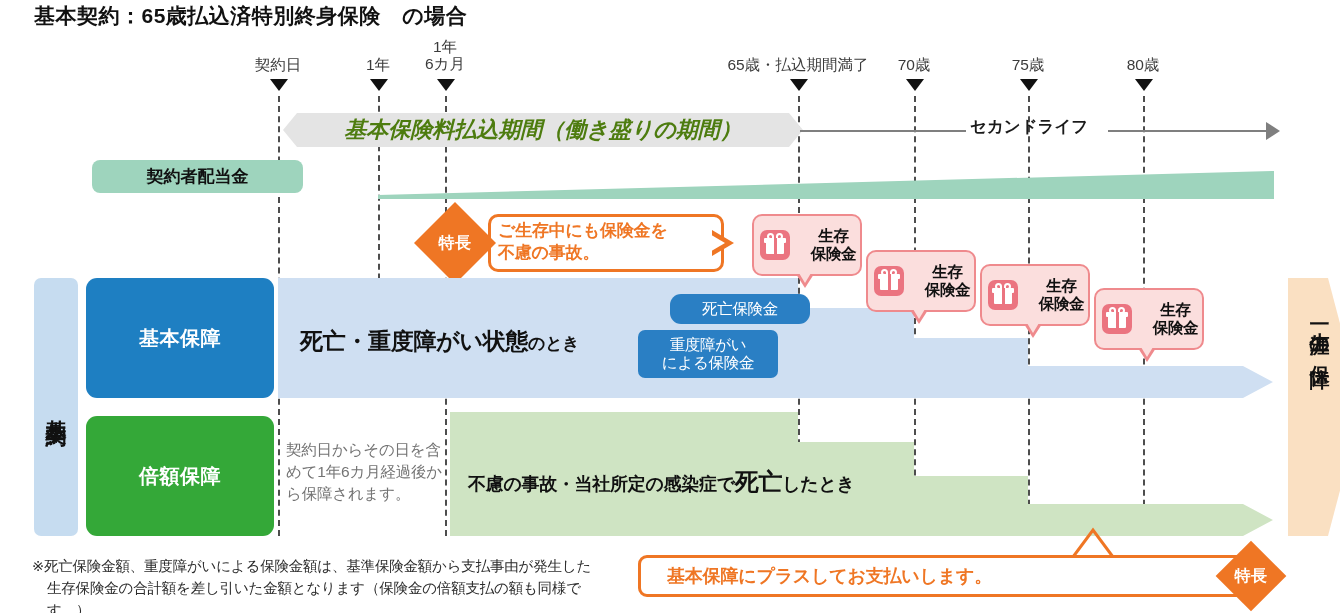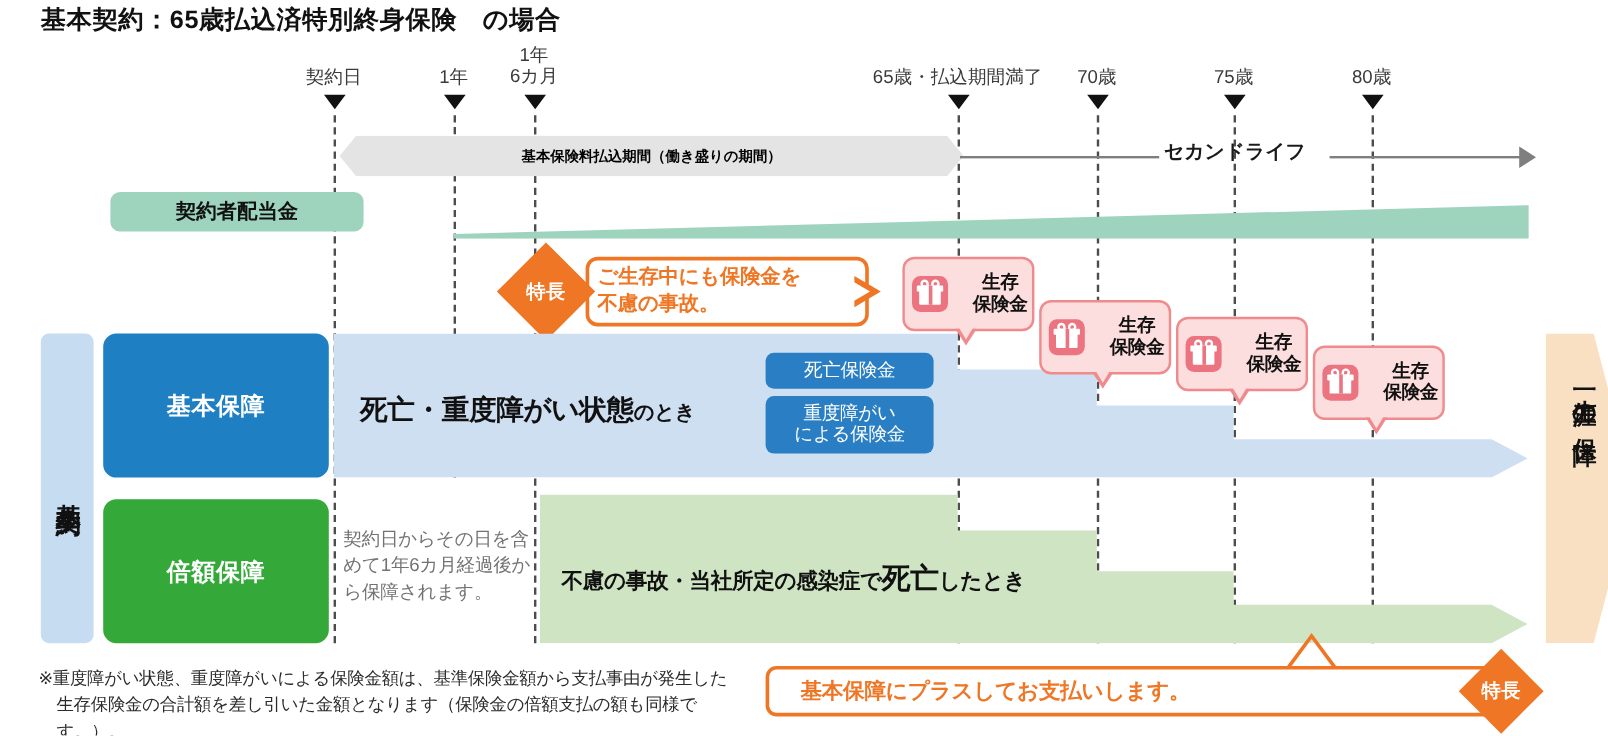--- a/index.html
+++ b/index.html
@@ -37,21 +37,21 @@
     width: 0; border-left: 2px dashed #4d4d4d;
   }
 
   
   #pay-bar {
     left: 253px; top: 113px; width: 520px; height: 34px;
     background: #e4e4e4;
     clip-path: polygon(0 50%, 14px 0, calc(100% - 14px) 0, 100% 50%, calc(100% - 14px) 100%, 14px 100%);
     display: flex; align-items: center; justify-content: center;
   }
-  #pay-bar span { font-size: 12px; font-weight: bold; color: #000000; white-space: nowrap; }
+  #pay-bar span { font-size: 22px; font-weight: bold; color: #4d7c0f; white-space: nowrap; font-style: italic; }
 
   
   #second-life { left: 770px; top: 114px; width: 480px; height: 34px; }
   .sl-line { position: absolute; top: 16px; height: 2px; background: #7f7f7f; }
   #sl-text {
     position: absolute; left: 170px; top: 2px;
     font-size: 16.5px; font-weight: bold; color: #1a1a1a; white-space: nowrap;
   }
   #sl-head {
     position: absolute; right: 0; top: 8px;
@@ -176,21 +176,21 @@
     font-size: 23px; font-weight: bold; color: #111; white-space: nowrap;
     letter-spacing: -.3px;
   }
   #blue-main-text .sm { font-size: 17px; }
   .blue-sub {
     background: #2a7fc4; border-radius: 7px; color: #fff;
     font-size: 15.5px; font-weight: normal; text-align: center;
     display: flex; align-items: center; justify-content: center;
     line-height: 1.14; letter-spacing: -.3px;
   }
-  #blue-sub-1 { left: 608px; top: 294px; width: 140px; height: 30px; }
+  #blue-sub-1 { left: 640px; top: 294px; width: 140px; height: 30px; border-radius: 11px; }
   #blue-sub-2 { left: 608px; top: 330px; width: 140px; height: 48px; }
 
   
   #green-band { left: 420px; top: 412px; width: 823px; height: 124px; }
   #green-note {
     left: 256px; top: 439px; width: 156px;
     font-size: 15.5px; color: #737373; line-height: 1.42; letter-spacing: -.2px;
   }
   #green-main-text {
     left: 438px; top: 466px;
@@ -418,17 +418,17 @@
   <div class="abs" id="feat-bot">
     <div id="feat-bot-box">
       <span id="feat-bot-text">基本保障にプラスしてお支払いします。</span>
     </div>
   </div>
   <div class="abs diamond" id="feat-bot-diamond">
     <span>特長</span>
   </div>
 
   <div class="abs" id="footnote">
-    <span>※重度障がい状態、重度障がいによる保険金額は、基準保険金額から支払事由が発生した</span>
+    <span>※死亡保険金額、重度障がいによる保険金額は、基準保険金額から支払事由が発生した</span>
     <span class="l2">生存保険金の合計額を差し引いた金額となります（保険金の倍額支払の額も同様です。）。</span>
   </div>
 
 </div>
 
 </body></html>

